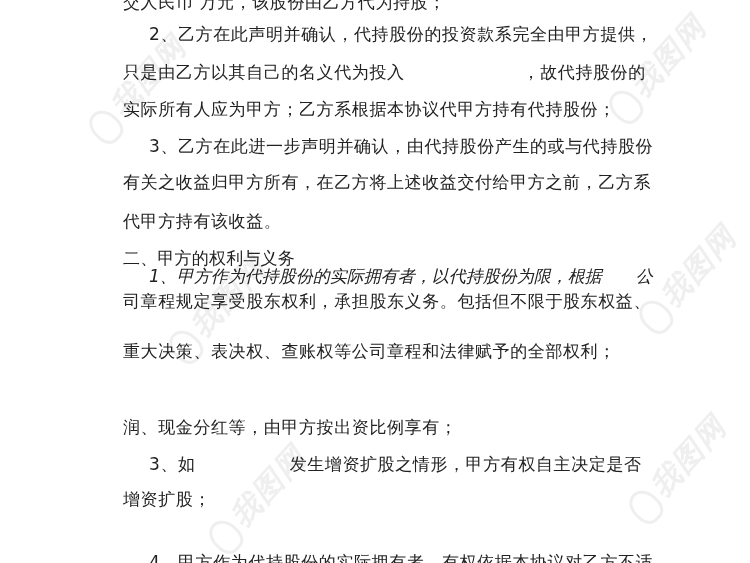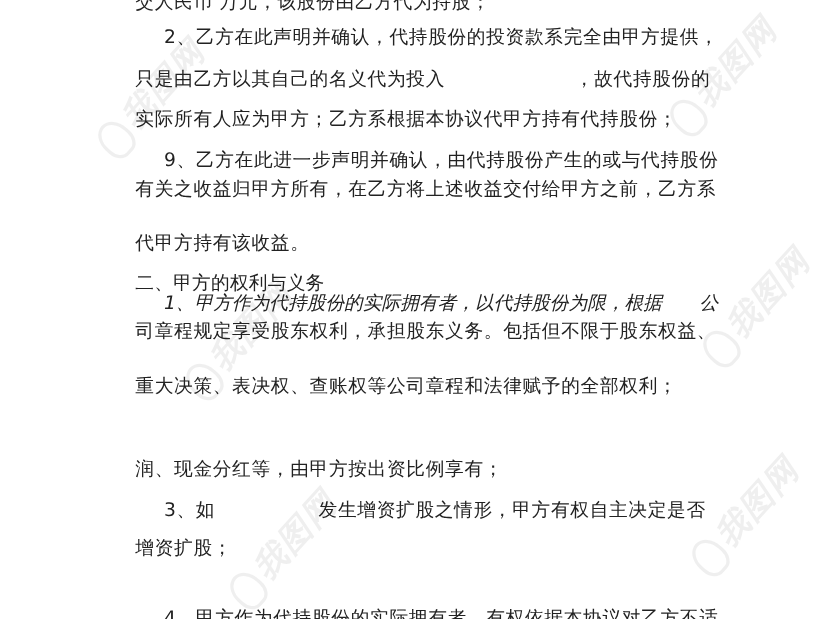--- a/index.html
+++ b/index.html
@@ -75,23 +75,23 @@
   <div class="line" style="top:-8px;">交人民币            万元，该股份由乙方代为持股；</div>
 
   <div class="line indent" style="top:24px;">2、乙方在此声明并确认，代持股份的投资款系完全由甲方提供，</div>
 
   <div class="line" style="top:62px;">
     <span>只是由乙方以其自己的名义代为投入</span><span class="gap" style="width:118px;"></span><span>，故代持股份的</span>
   </div>
 
   <div class="line" style="top:99px;">实际所有人应为甲方；乙方系根据本协议代甲方持有代持股份；</div>
 
-  <div class="line indent" style="top:136px;">9、乙方在此进一步声明并确认，由代持股份产生的或与代持股份</div>
+  <div class="line indent" style="top:136px;">3、乙方在此进一步声明并确认，由代持股份产生的或与代持股份</div>
 
-  <div class="line" style="top:162px;">有关之收益归甲方所有，在乙方将上述收益交付给甲方之前，乙方系</div>
+  <div class="line" style="top:174px;font-family:Liberation Mono, monospace;">有关之收益归甲方所有，在乙方将上述收益交付给甲方之前，乙方系</div>
 
   <div class="line" style="top:211px;">代甲方持有该收益。</div>
 
   <div class="line heading" style="top:248px;">二、甲方的权利与义务</div>
 
   <div class="line indent tight" style="top:266px;">
     <span>1、甲方作为代持股份的实际拥有者，以代持股份为限，根据</span><span class="gap" style="width:34px;"></span><span>公</span>
   </div>
 
   <div class="line" style="top:291px;">司章程规定享受股东权利，承担股东义务。包括但不限于股东权益、</div>

